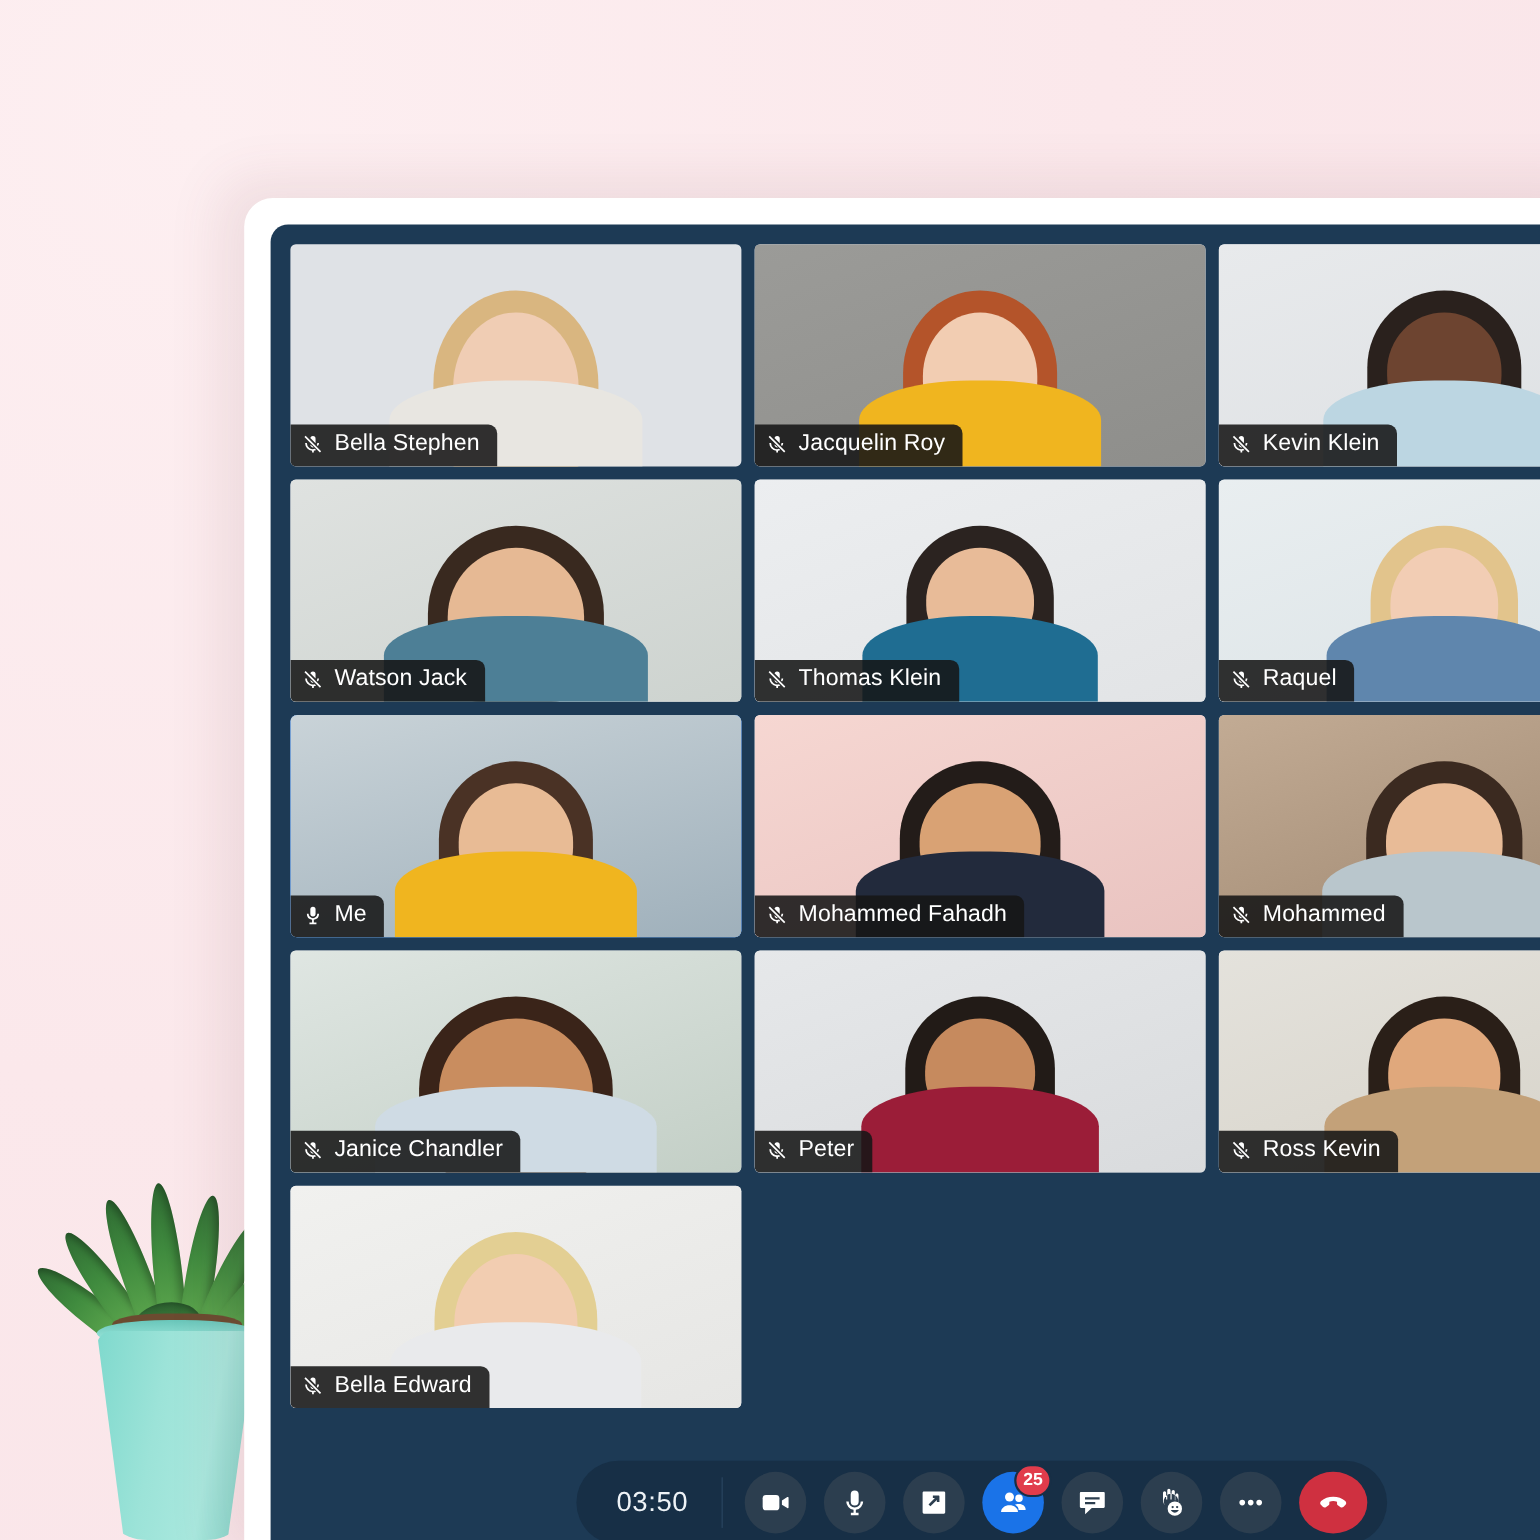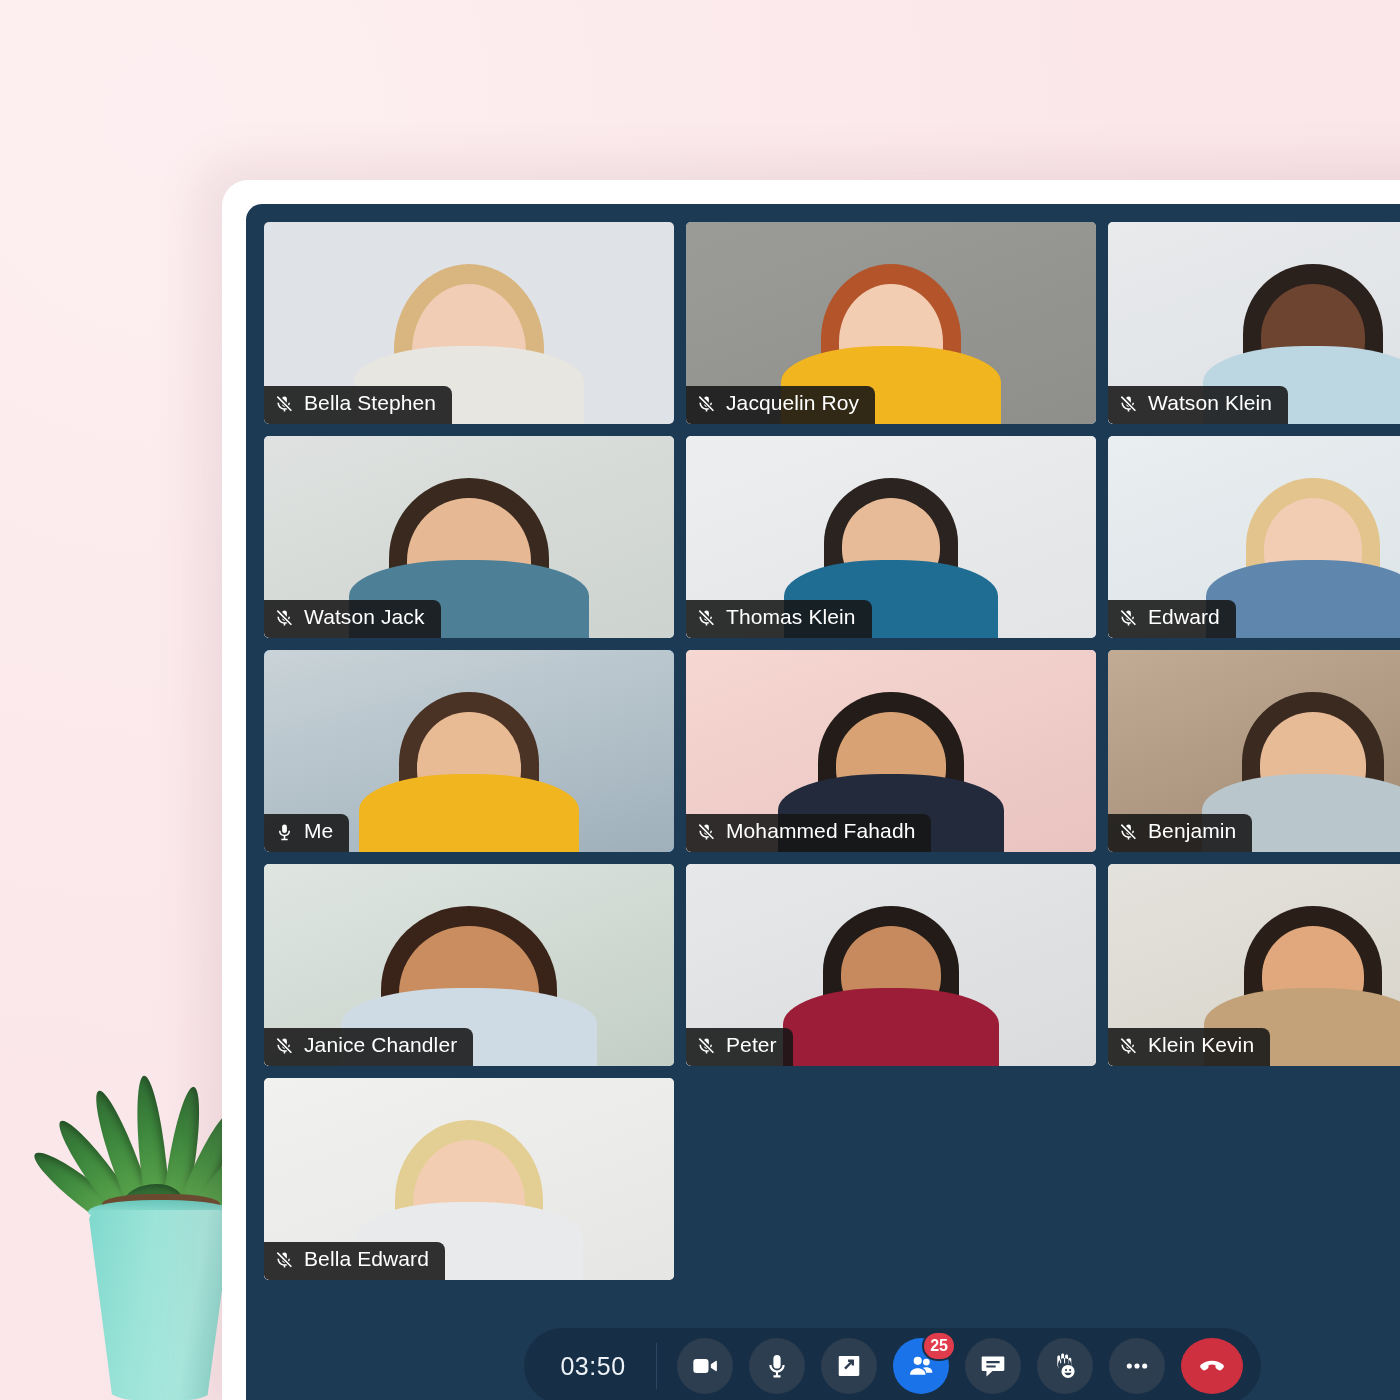--- a/index.html
+++ b/index.html
@@ -210,21 +210,21 @@
           <div class="nameplate">
             <span style="display: flex; align-items: center;">
               <svg viewBox="0 0 24 24" fill="#fff">
                 <path d="M12 3a3 3 0 0 1 3 3v5.2l-6 -6V6a3 3 0 0 1 3-3z"></path>
                 <path d="M17 11a5 5 0 0 1-.6 2.4l1.2 1.2A7 7 0 0 0 19 11h-2z"></path>
                 <path d="M5 11H3a9 9 0 0 0 8 8.9V22h2v-2.1a8.9 8.9 0 0 0 2.6-.7l-1.5-1.5a7 7 0 0 1-9.1-6.7z"></path>
                 <path d="M9 12.8V13a3 3 0 0 0 3.9 2.9L9 12.8z"></path>
                 <path d="M3.6 2.6 2.2 4l17.8 17.8 1.4-1.4z"></path>
               </svg>
             </span>
-            <span>Watson Klein</span>
+            <span>Kevin Klein</span>
           </div>
         </div>
         <div class="tile">
           <div class="photo" style="background: linear-gradient(160deg, rgb(223, 226, 224), rgb(205, 211, 207));">
             <div class="hair" style="left: 125px; top: 42px; width: 160px; height: 160px; background: rgb(57, 41, 31);"></div>
             <div class="head" style="left: 143px; top: 62px; width: 124px; height: 126px; background: rgb(230, 185, 148);"></div>
             <div class="body" style="left: 85px; width: 240px; height: 78px; background: rgb(77, 127, 150);"></div>
           </div>
           <div class="nameplate">
             <span style="display: flex; align-items: center;">
@@ -267,21 +267,21 @@
           <div class="nameplate">
             <span style="display: flex; align-items: center;">
               <svg viewBox="0 0 24 24" fill="#fff">
                 <path d="M12 3a3 3 0 0 1 3 3v5.2l-6 -6V6a3 3 0 0 1 3-3z"></path>
                 <path d="M17 11a5 5 0 0 1-.6 2.4l1.2 1.2A7 7 0 0 0 19 11h-2z"></path>
                 <path d="M5 11H3a9 9 0 0 0 8 8.9V22h2v-2.1a8.9 8.9 0 0 0 2.6-.7l-1.5-1.5a7 7 0 0 1-9.1-6.7z"></path>
                 <path d="M9 12.8V13a3 3 0 0 0 3.9 2.9L9 12.8z"></path>
                 <path d="M3.6 2.6 2.2 4l17.8 17.8 1.4-1.4z"></path>
               </svg>
             </span>
-            <span>Edward</span>
+            <span>Raquel</span>
           </div>
         </div>
         <div class="tile is-me">
           <div class="photo" style="background: linear-gradient(165deg, rgb(201, 211, 216), rgb(159, 176, 187));">
             <div class="hair" style="left: 135px; top: 42px; width: 140px; height: 142px; background: rgb(74, 50, 37);"></div>
             <div class="head" style="left: 153px; top: 62px; width: 104px; height: 108px; background: rgb(232, 187, 149);"></div>
             <div class="body" style="left: 95px; width: 220px; height: 78px; background: rgb(240, 181, 31);"></div>
           </div>
           <div class="nameplate">
             <span style="display: flex; align-items: center;">
@@ -321,21 +321,21 @@
           <div class="nameplate">
             <span style="display: flex; align-items: center;">
               <svg viewBox="0 0 24 24" fill="#fff">
                 <path d="M12 3a3 3 0 0 1 3 3v5.2l-6 -6V6a3 3 0 0 1 3-3z"></path>
                 <path d="M17 11a5 5 0 0 1-.6 2.4l1.2 1.2A7 7 0 0 0 19 11h-2z"></path>
                 <path d="M5 11H3a9 9 0 0 0 8 8.9V22h2v-2.1a8.9 8.9 0 0 0 2.6-.7l-1.5-1.5a7 7 0 0 1-9.1-6.7z"></path>
                 <path d="M9 12.8V13a3 3 0 0 0 3.9 2.9L9 12.8z"></path>
                 <path d="M3.6 2.6 2.2 4l17.8 17.8 1.4-1.4z"></path>
               </svg>
             </span>
-            <span>Benjamin</span>
+            <span>Mohammed</span>
           </div>
         </div>
         <div class="tile">
           <div class="photo" style="background: linear-gradient(160deg, rgb(223, 230, 226), rgb(195, 207, 198));">
             <div class="hair" style="left: 117px; top: 42px; width: 176px; height: 168px; background: rgb(58, 36, 25);"></div>
             <div class="head" style="left: 135px; top: 62px; width: 140px; height: 134px; background: rgb(201, 141, 95);"></div>
             <div class="body" style="left: 77px; width: 256px; height: 78px; background: rgb(207, 219, 228);"></div>
           </div>
           <div class="nameplate">
             <span style="display: flex; align-items: center;">
@@ -378,21 +378,21 @@
           <div class="nameplate">
             <span style="display: flex; align-items: center;">
               <svg viewBox="0 0 24 24" fill="#fff">
                 <path d="M12 3a3 3 0 0 1 3 3v5.2l-6 -6V6a3 3 0 0 1 3-3z"></path>
                 <path d="M17 11a5 5 0 0 1-.6 2.4l1.2 1.2A7 7 0 0 0 19 11h-2z"></path>
                 <path d="M5 11H3a9 9 0 0 0 8 8.9V22h2v-2.1a8.9 8.9 0 0 0 2.6-.7l-1.5-1.5a7 7 0 0 1-9.1-6.7z"></path>
                 <path d="M9 12.8V13a3 3 0 0 0 3.9 2.9L9 12.8z"></path>
                 <path d="M3.6 2.6 2.2 4l17.8 17.8 1.4-1.4z"></path>
               </svg>
             </span>
-            <span>Klein Kevin</span>
+            <span>Ross Kevin</span>
           </div>
         </div>
         <div class="tile">
           <div class="photo" style="background: linear-gradient(160deg, rgb(241, 241, 239), rgb(230, 230, 228));">
             <div class="hair" style="left: 131px; top: 42px; width: 148px; height: 160px; background: rgb(227, 207, 147);"></div>
             <div class="head" style="left: 149px; top: 62px; width: 112px; height: 126px; background: rgb(242, 205, 177);"></div>
             <div class="body" style="left: 91px; width: 228px; height: 78px; background: rgb(233, 234, 236);"></div>
           </div>
           <div class="nameplate">
             <span style="display: flex; align-items: center;">

